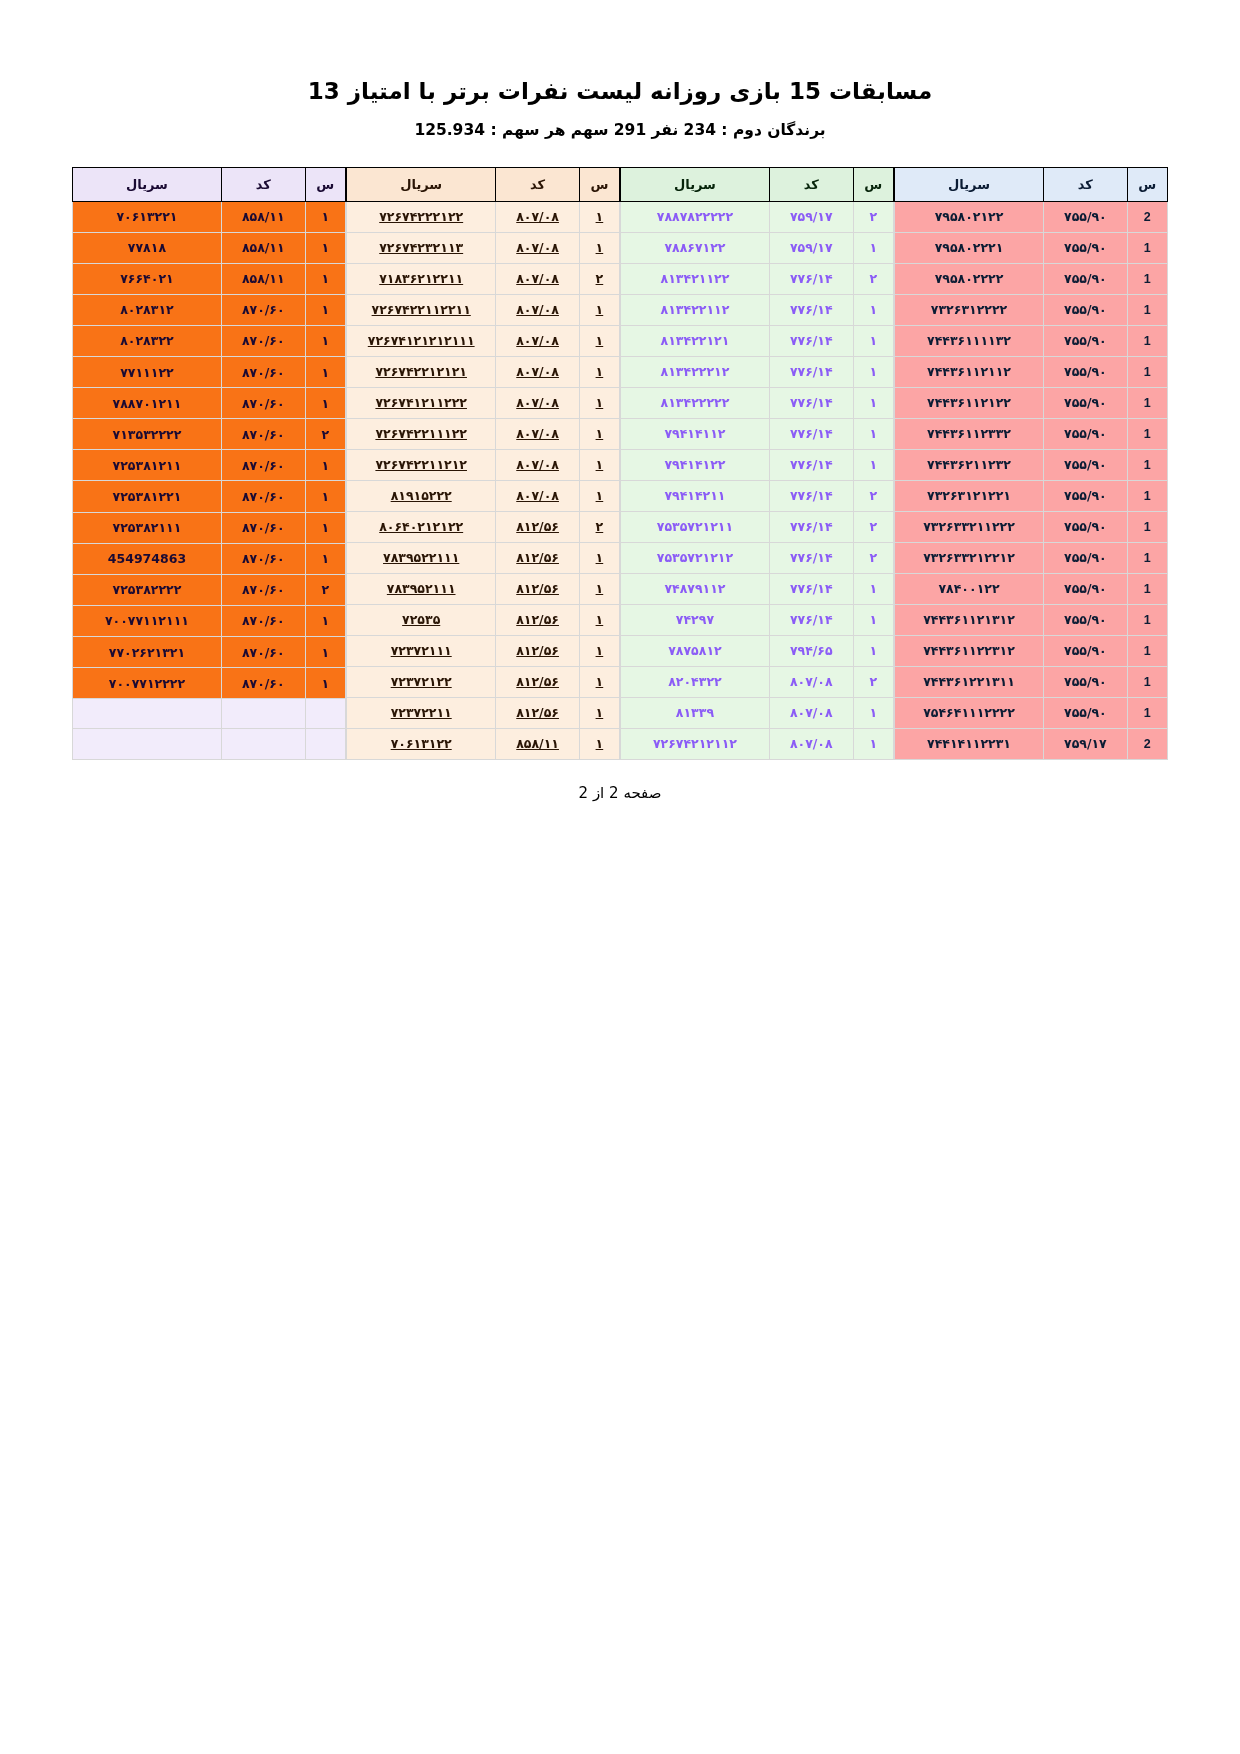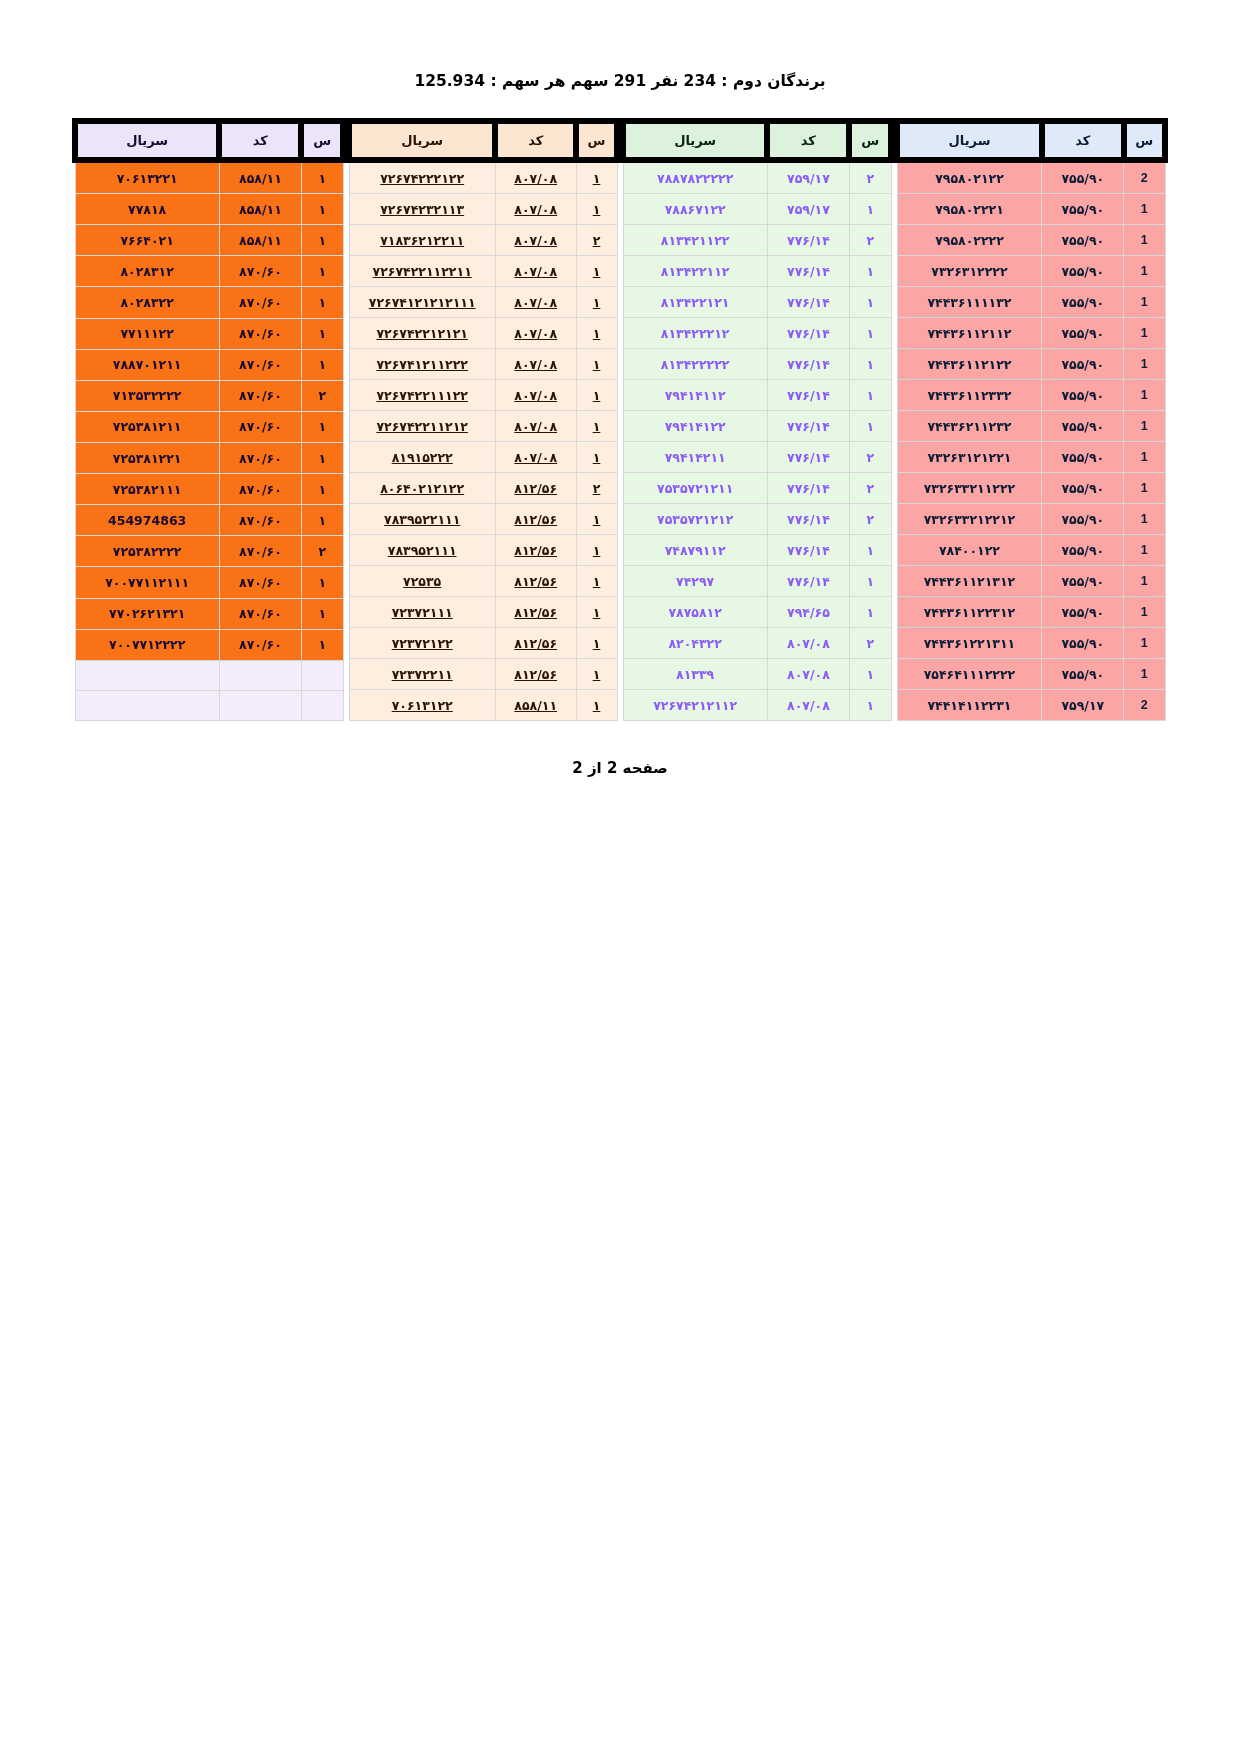--- a/index.html
+++ b/index.html
@@ -47,21 +47,21 @@
   table.grp {
     border-collapse: collapse;
     table-layout: fixed;
     font-size: 12.5px;
   }
   table.grp th {
     font-size: 13px;
     font-weight: bold;
     padding: 9px 2px 9px 2px;
     text-align: center;
-    border: 6px solid #000000;
+    border: 1px solid #000000;
     white-space: nowrap;
   }
   table.grp td {
     padding: 7.5px 3px;
     text-align: center;
     border: 1px solid #d8d8d8;
     font-weight: bold;
     white-space: nowrap;
     height: 14px;
     font-size: 12.5px;
@@ -85,30 +85,31 @@
   .g-green td { background: #e6f7e4; color: #8b5cf6; border-color: #c2e2c0; }
 
   .g-blue th { background: #dfeaf8; color: #0b1c34; border-color: #aec6e2; }
   .g-blue td { background: #fca5a5; color: #0b1c34; border-color: #c5d8ee; }
 
   .latin-s { font-family: "Liberation Sans", sans-serif; font-size: 15px; font-weight: normal; }
 
   .page-footer {
     text-align: center;
     font-size: 15px;
-    font-weight: bold;
-    margin-top: 38px;
+    font-weight: normal;
+    margin-top: 24px;
     color: #000;
   }
 </style>
 </head>
 <body>
 
 <div class="page">
 
+  <h1 class="doc-title">مسابقات 15 بازی روزانه لیست نفرات برتر با امتیاز 13</h1>
   <div class="doc-subtitle">برندگان دوم : 234 نفر 291 سهم هر سهم : 125.934</div>
 
   <div class="table-wrap" id="table-wrap">
       <table class="grp g-purple">
         <thead>
           <tr>
             <th class="col-s">س</th>
             <th class="col-kod">کد</th>
             <th class="col-ser">سریال</th>
           </tr>

